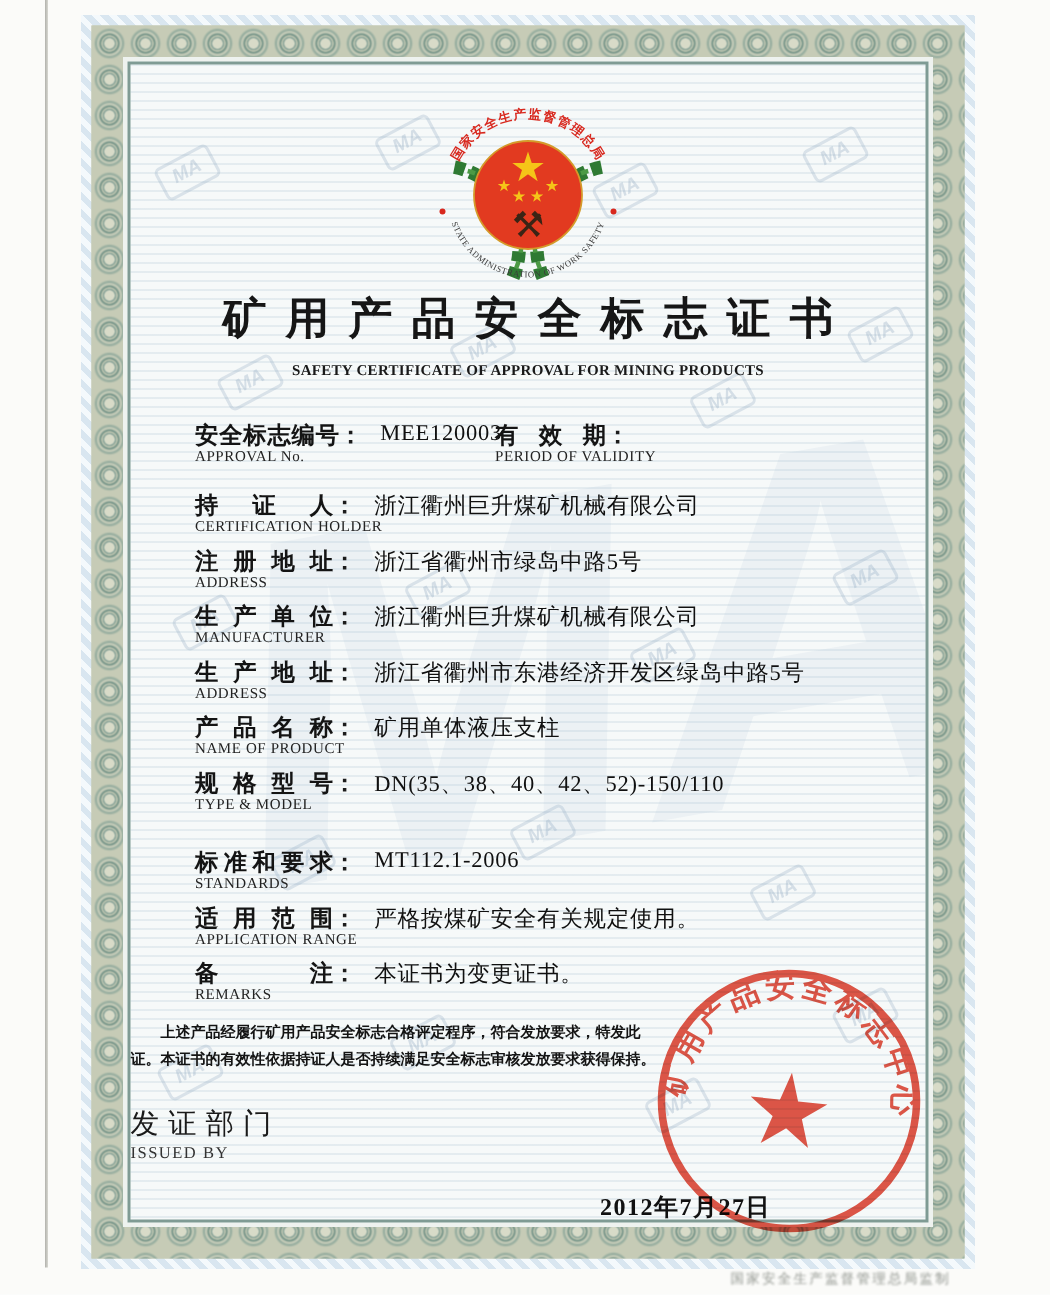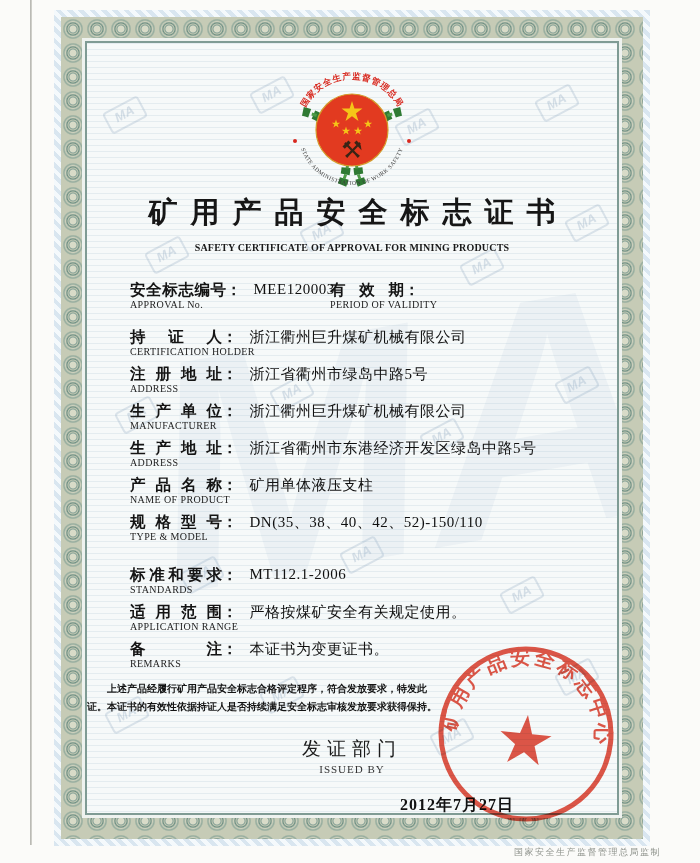--- a/index.html
+++ b/index.html
@@ -79,31 +79,31 @@
   .fields .row{position:relative;height:37px;}
   .fields2{position:absolute;top:522px;left:43px;width:500px;}
   .fields2 .row{position:relative;height:37px;}
   
   .statement{
     position:absolute;top:637px;left:0;width:500px;
     font-size:10px;font-weight:600;line-height:18px;color:#141414;
   }
   .statement .l1{text-indent:2em;}
   
-  .issuer{position:absolute;top:693px;left:0;width:100%;text-align:center;}
+  .issuer{position:absolute;top:693px;left:0;width:100%;text-align:left;}
   .issuer .cn-big{font-size:19px;letter-spacing:6px;color:#1a1a1a;}
   .issuer .en-big{font-size:11px;letter-spacing:1px;color:#333;margin-top:1px;}
   .date{position:absolute;top:752px;left:313px;font-size:16px;font-weight:600;
         letter-spacing:1px;color:#111;}
   
   .seal{position:absolute;left:433px;top:641px;z-index:5;opacity:.88;
         mix-blend-mode:multiply;}
   
   .footer-note{
-    position:absolute;left:514px;top:846px;font-size:9px;letter-spacing:1.5px;
+    position:absolute;left:487px;top:846px;font-size:9px;letter-spacing:1.5px;
     color:#90948e;filter:blur(.6px);white-space:nowrap;z-index:1;
   }
 </style>
 </head>
 <body>
 
 <div class="scan-line"></div>
 
 <div class="cert">
   <div class="band">

